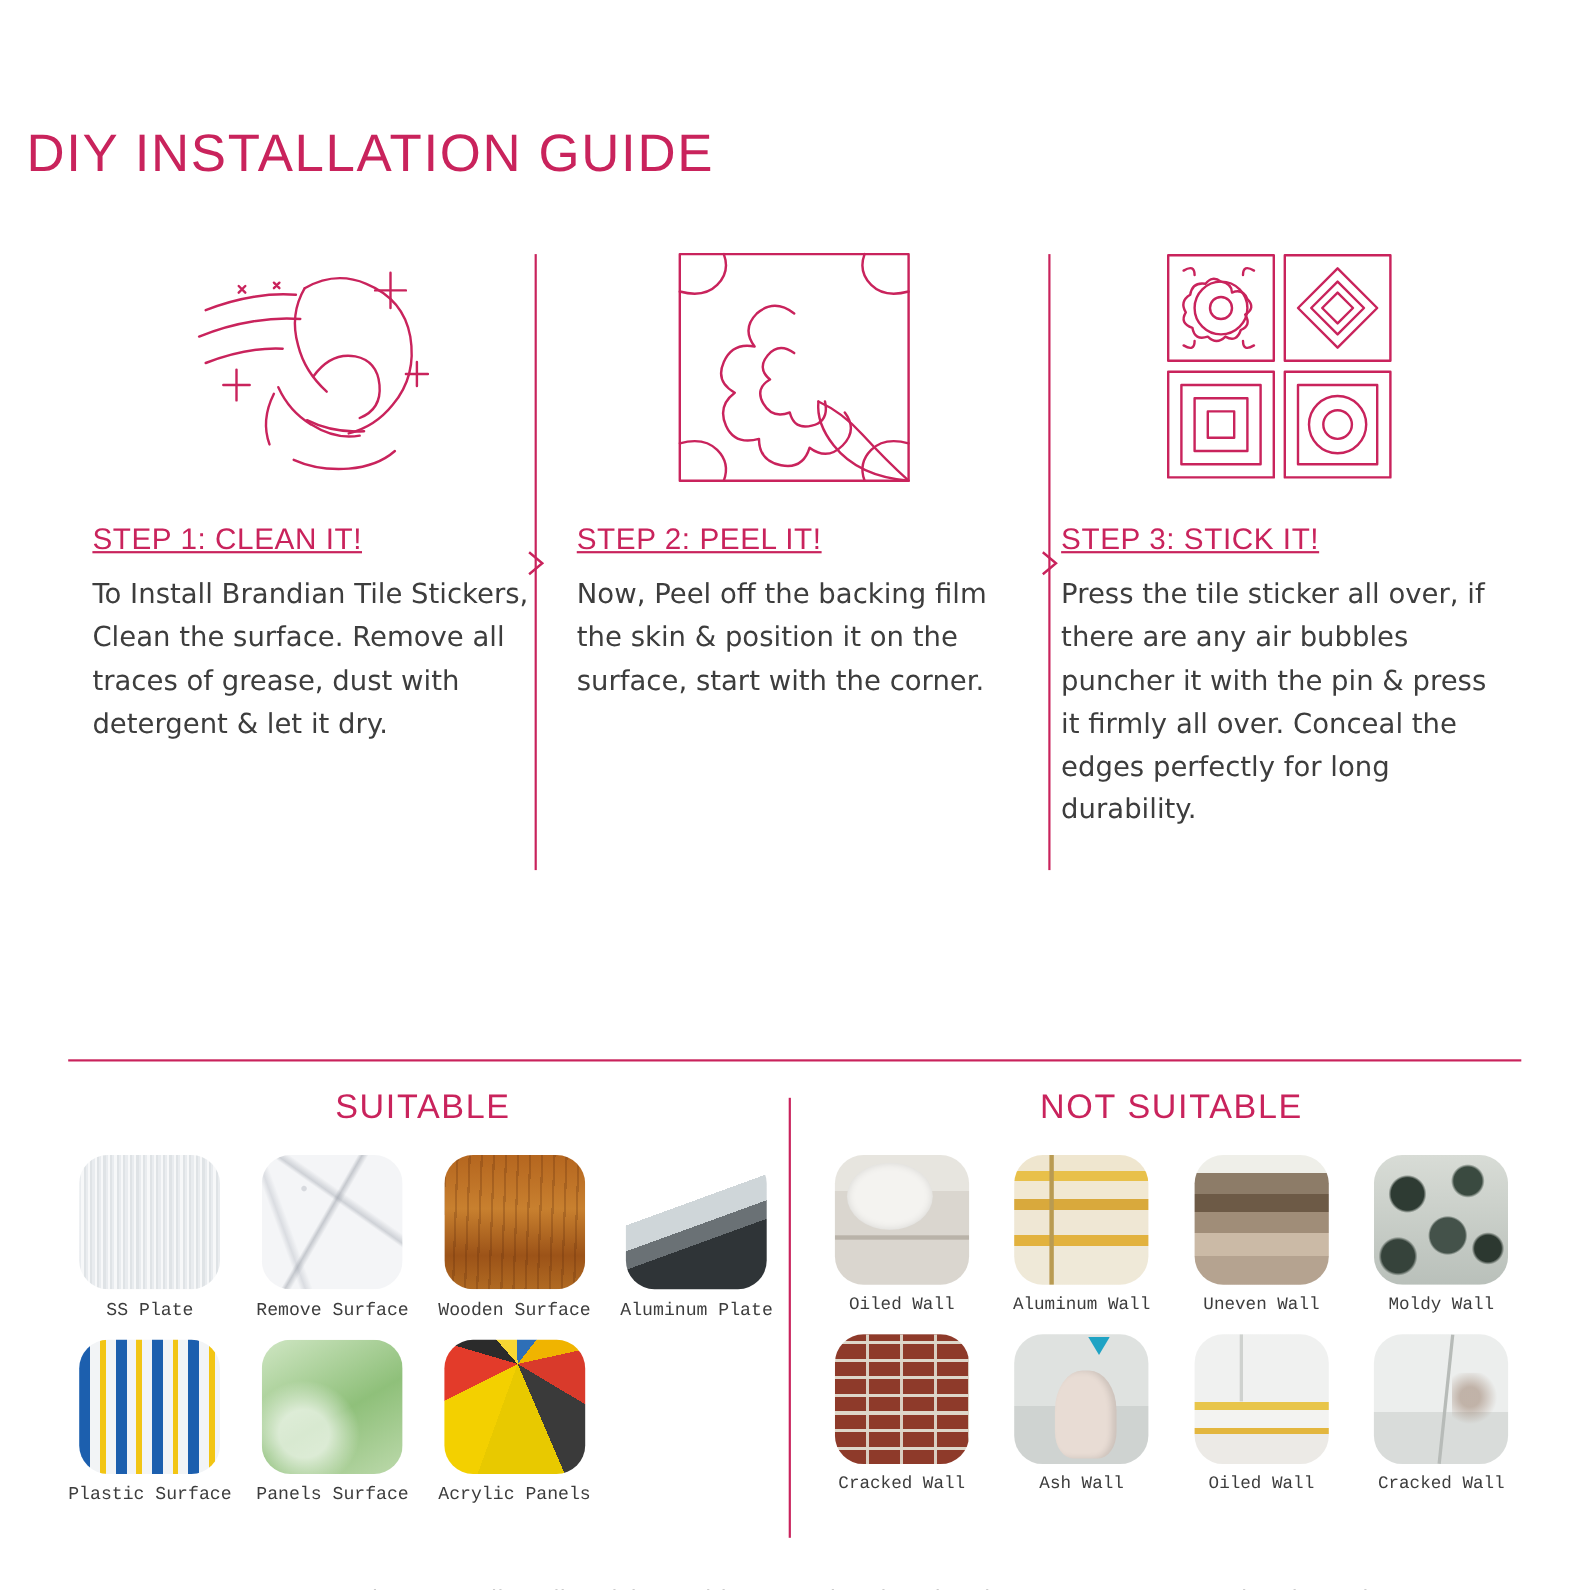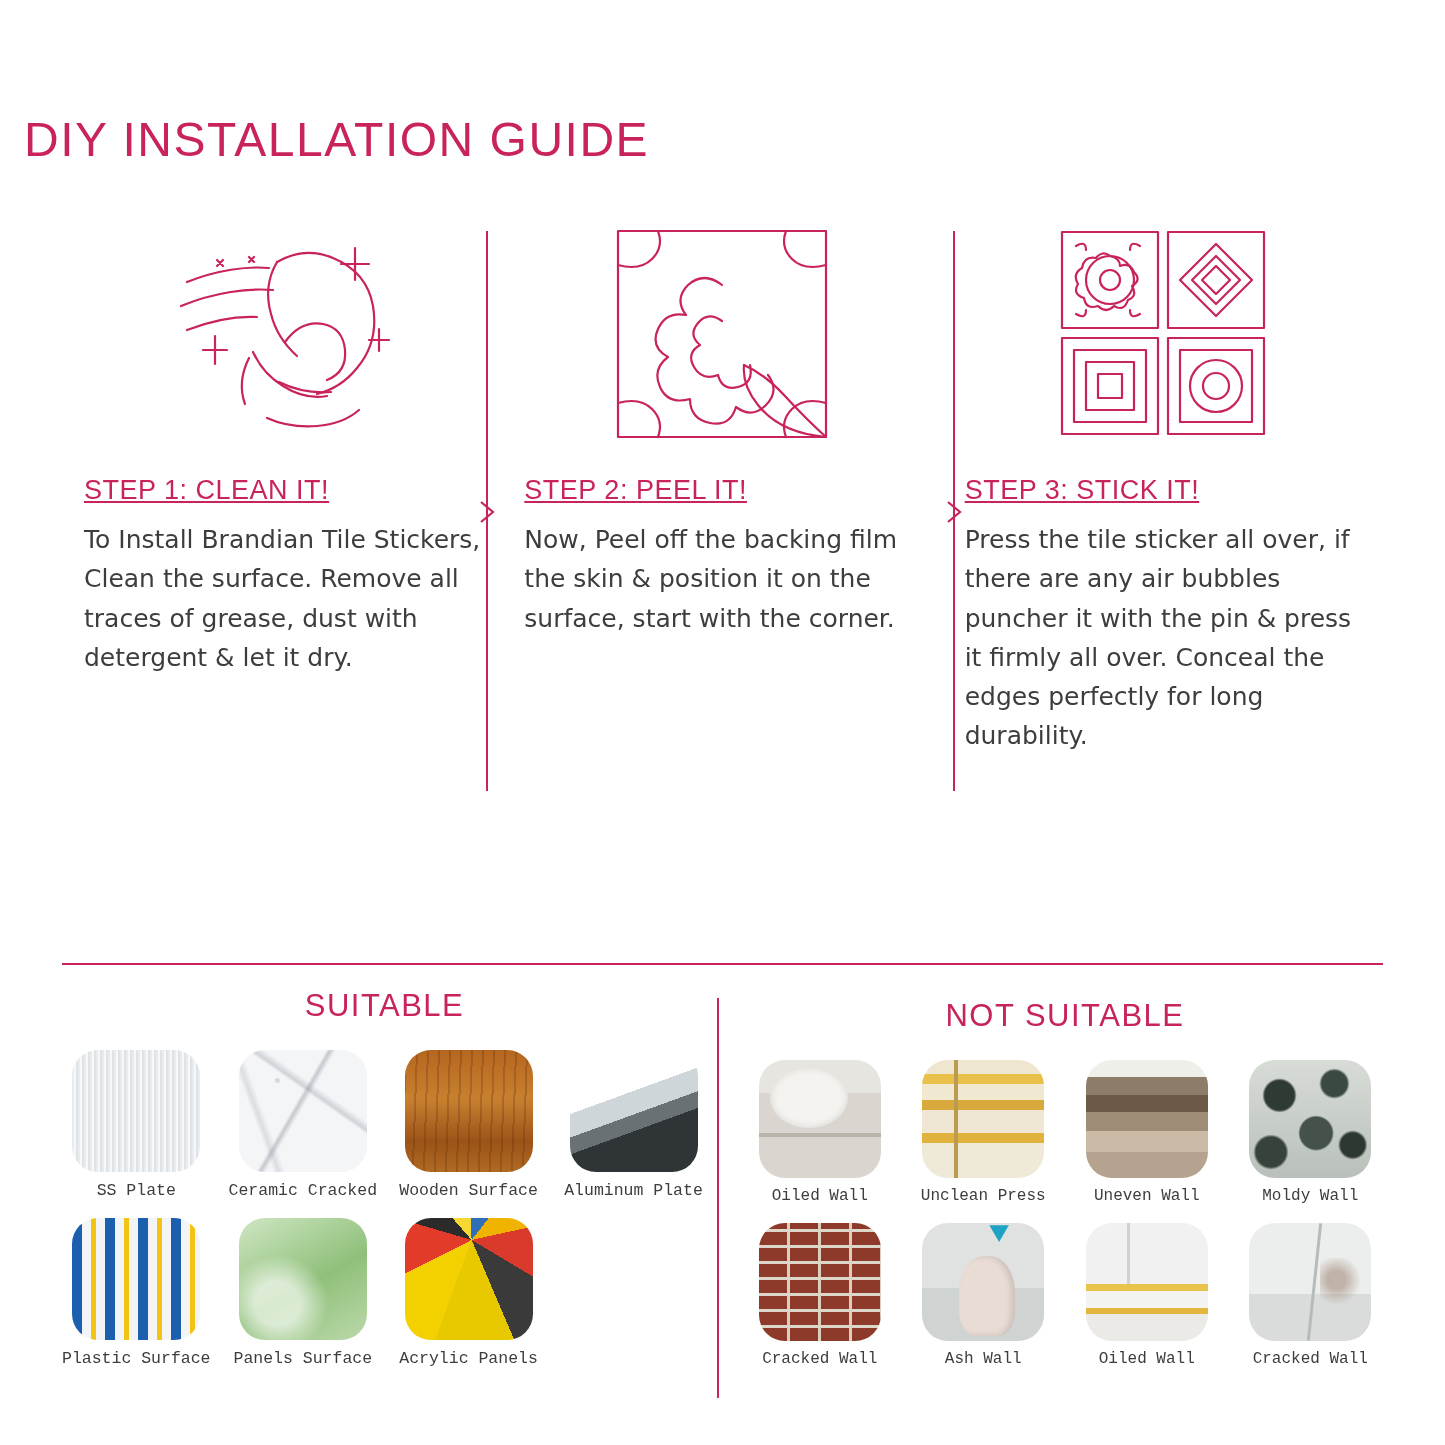--- a/index.html
+++ b/index.html
@@ -91,21 +91,20 @@
   }
   .hr-top { top: 851px; }
 
   
   .suit-wrap {
     position: absolute;
     top: 876px;
     left: 62px;
     right: 62px;
     display: flex;
-    align-items: flex-end;
   }
   .suit-col { position: relative; }
   .suit-left { width: 655px; padding-right: 10px; }
   .suit-right { flex: 1; padding-left: 30px; }
   .vdivider {
     position: absolute;
     left: 655px;
     top: 10px;
     width: 2px;
     height: 400px;
@@ -341,21 +340,21 @@
 
     <div class="suit-col suit-left">
       <div class="suit-head">SUITABLE</div>
       <div class="grid">
         <div class="cell">
           <div class="swatch t-ss"></div>
           <div class="cap">SS Plate</div>
         </div>
         <div class="cell">
           <div class="swatch t-ceramic"></div>
-          <div class="cap">Ceramic Cracked</div>
+          <div class="cap">Remove Surface</div>
         </div>
         <div class="cell">
           <div class="swatch t-wood"></div>
           <div class="cap">Wooden Surface</div>
         </div>
         <div class="cell">
           <div class="swatch t-alum"></div>
           <div class="cap">Aluminum Plate</div>
         </div>
         <div class="cell">
@@ -377,21 +376,21 @@
 
     <div class="suit-col suit-right">
       <div class="suit-head">NOT SUITABLE</div>
       <div class="grid">
         <div class="cell">
           <div class="swatch t-oiled1"></div>
           <div class="cap">Oiled Wall</div>
         </div>
         <div class="cell">
           <div class="swatch t-unclean"></div>
-          <div class="cap">Unclean Press</div>
+          <div class="cap">Aluminum Wall</div>
         </div>
         <div class="cell">
           <div class="swatch t-uneven"></div>
           <div class="cap">Uneven Wall</div>
         </div>
         <div class="cell">
           <div class="swatch t-moldy"></div>
           <div class="cap">Moldy Wall</div>
         </div>
         <div class="cell">

